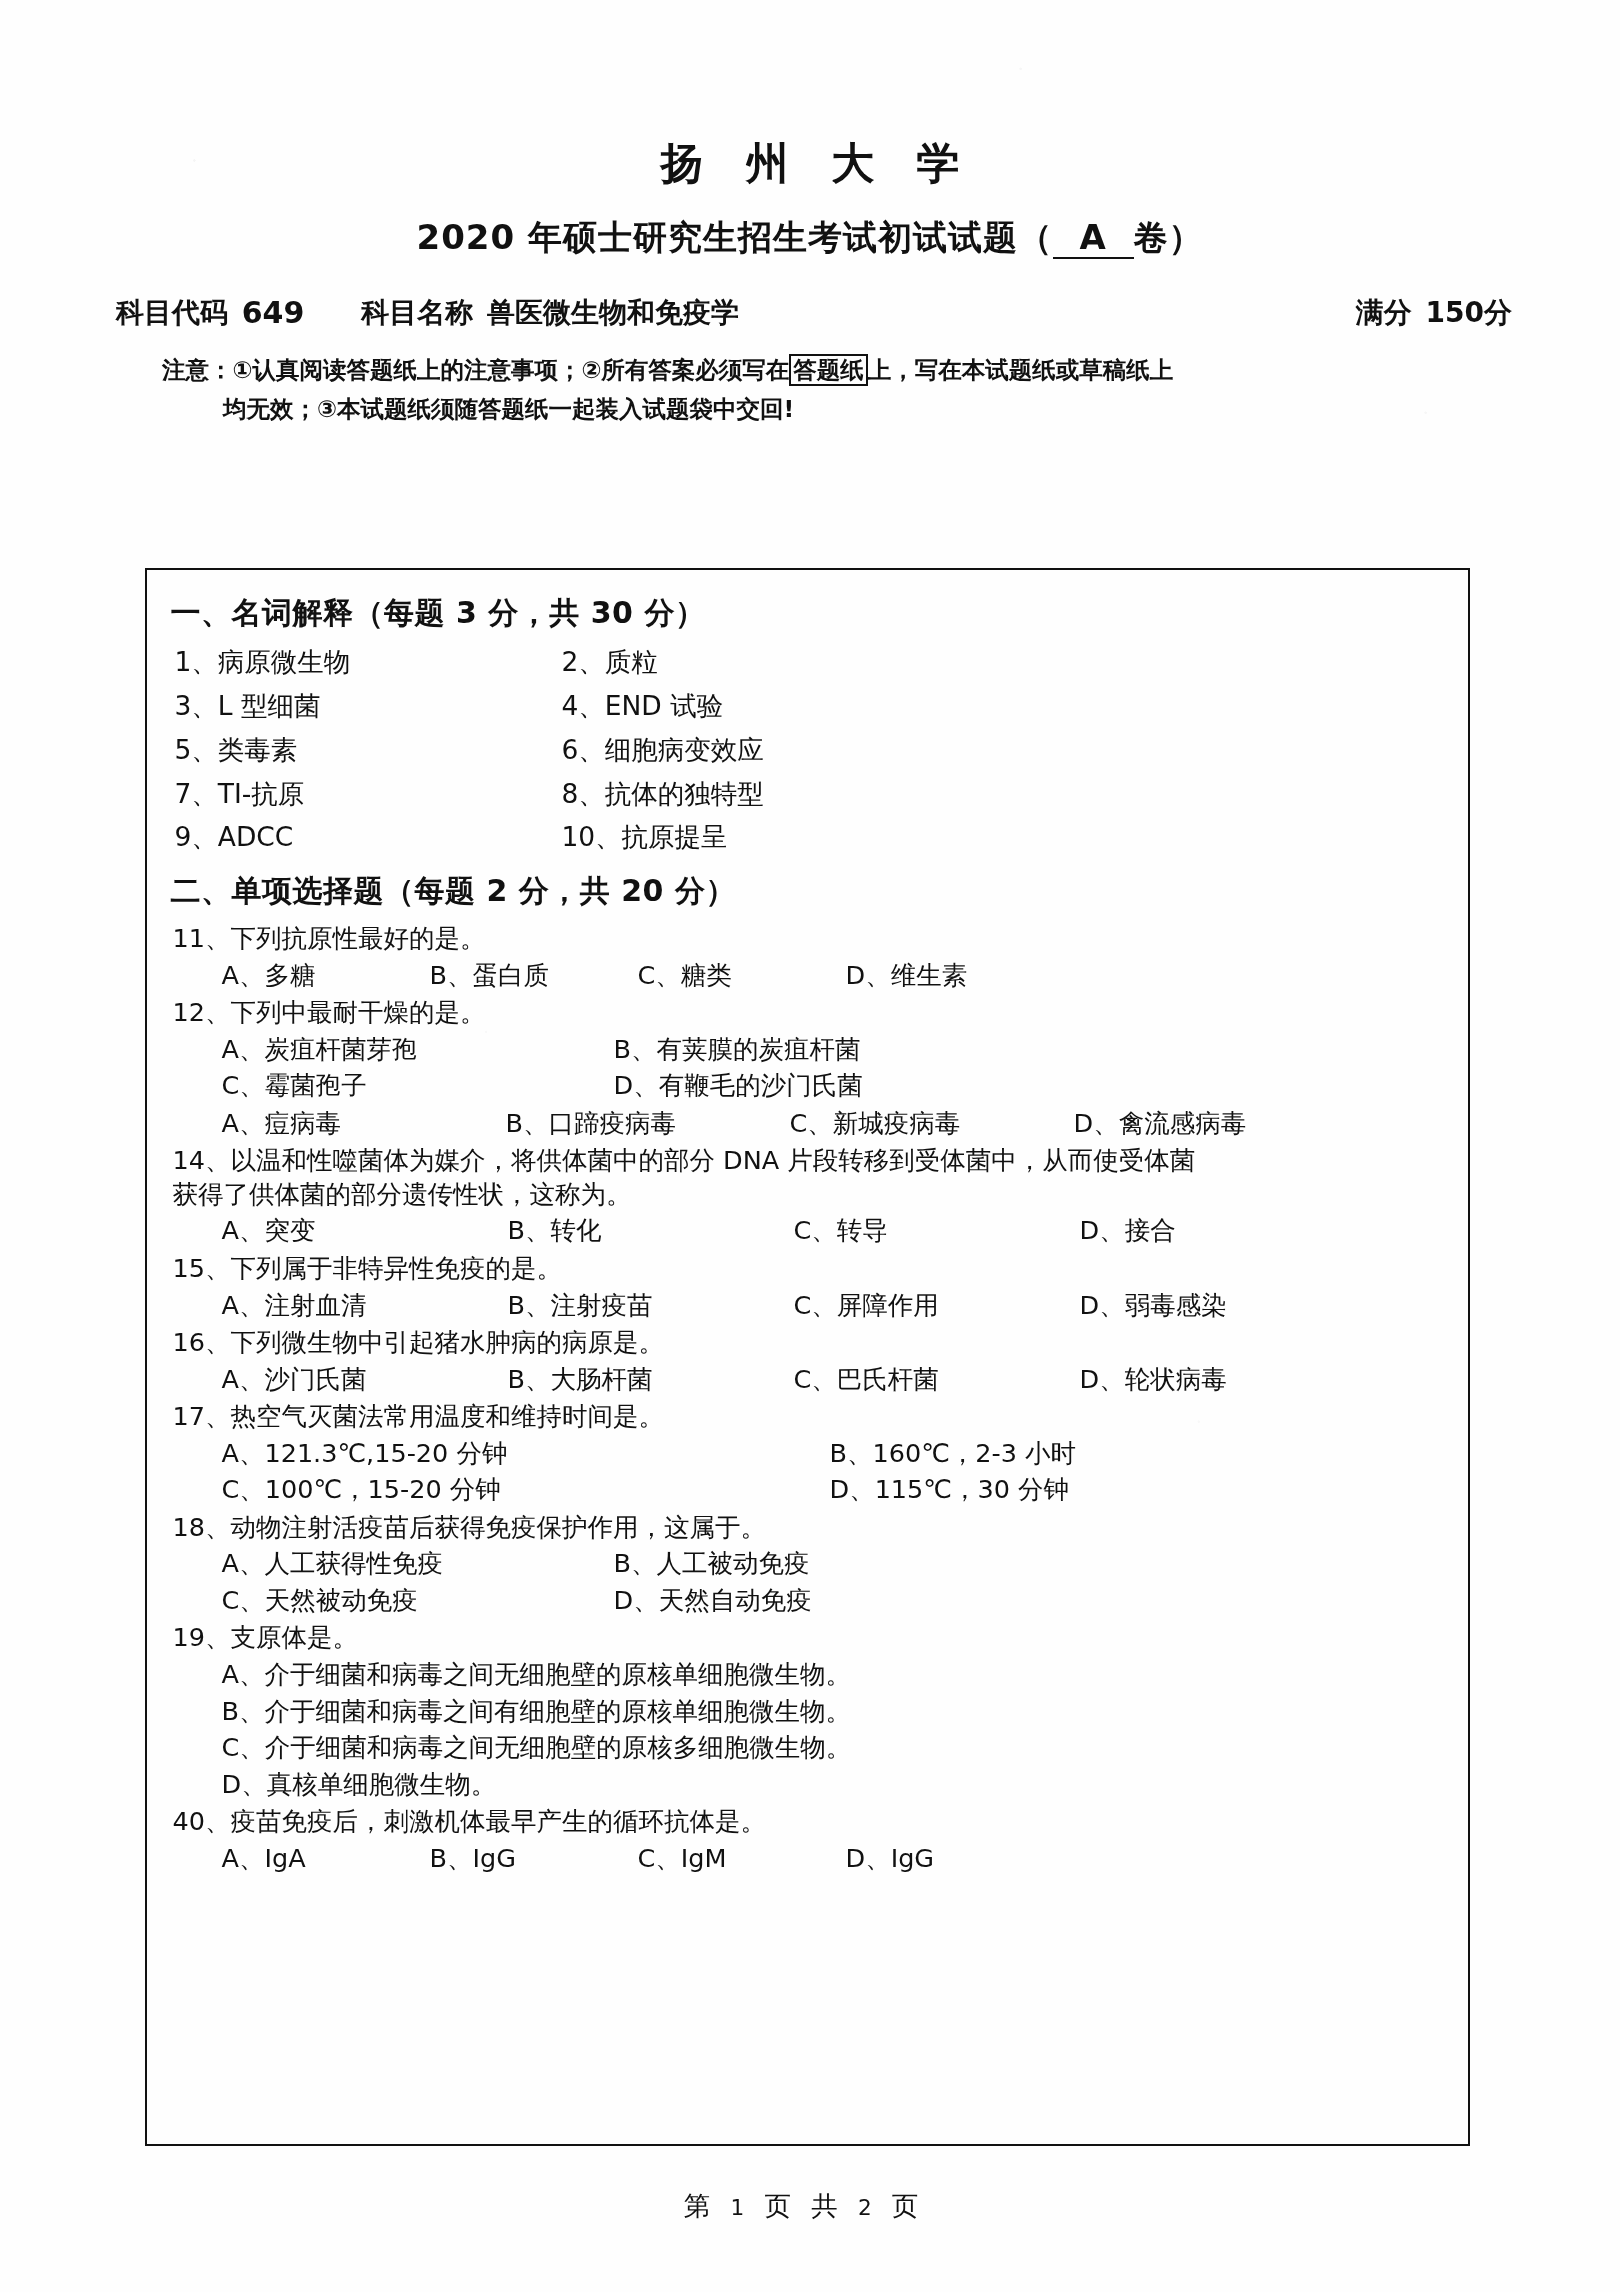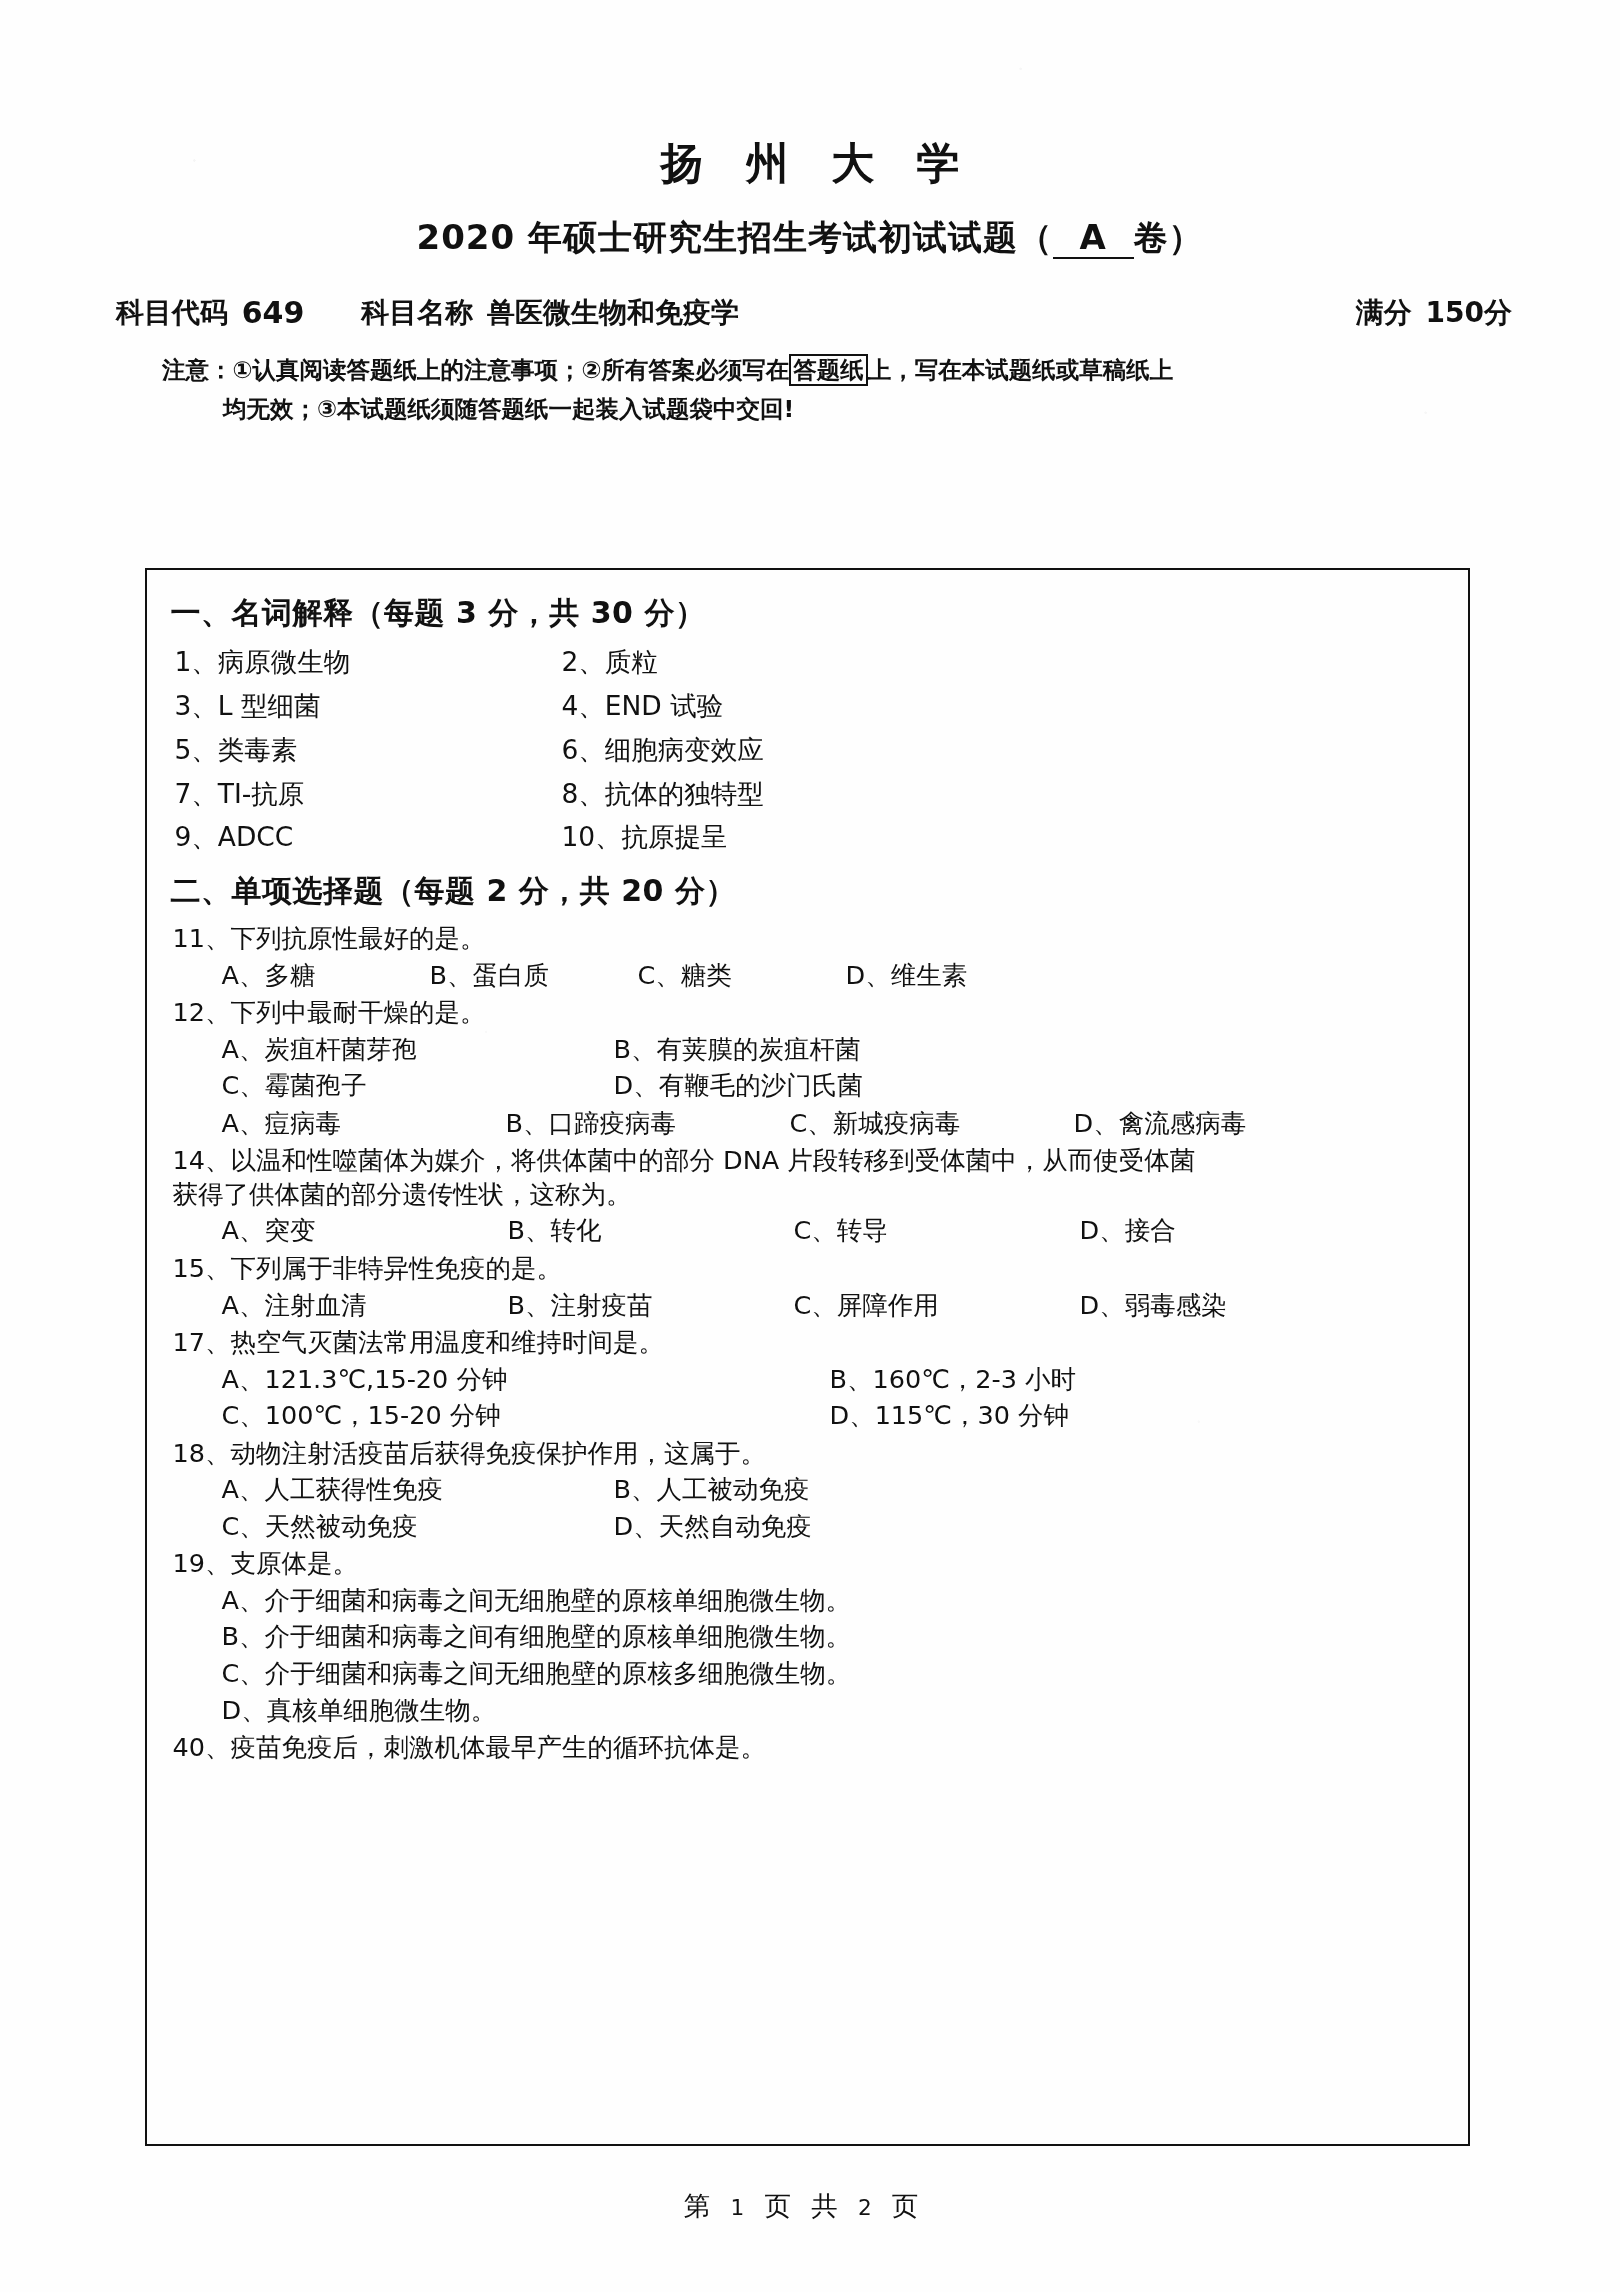--- a/index.html
+++ b/index.html
@@ -247,20 +247,29 @@
       <div class="q">
         <div class="q-stem">15、下列属于非特异性免疫的是。</div>
         <div class="opts cols4c">
           <span class="opt">A、注射血清</span>
           <span class="opt">B、注射疫苗</span>
           <span class="opt">C、屏障作用</span>
           <span class="opt">D、弱毒感染</span>
         </div>
       </div>
 
+      <div class="q">
+        <div class="q-stem">16、下列微生物中引起猪水肿病的病原是。</div>
+        <div class="opts cols4c">
+          <span class="opt">A、沙门氏菌</span>
+          <span class="opt">B、大肠杆菌</span>
+          <span class="opt">C、巴氏杆菌</span>
+          <span class="opt">D、轮状病毒</span>
+        </div>
+      </div>
 
       <div class="q">
         <div class="q-stem">17、热空气灭菌法常用温度和维持时间是。</div>
         <div class="opts cols2-wide">
           <span class="opt">A、121.3℃,15-20 分钟</span>
           <span class="opt">B、160℃，2-3 小时</span>
         </div>
         <div class="opts cols2-wide">
           <span class="opt">C、100℃，15-20 分钟</span>
           <span class="opt">D、115℃，30 分钟</span>
@@ -282,20 +291,26 @@
       <div class="q">
         <div class="q-stem">19、支原体是。</div>
         <div class="opt-block">A、介于细菌和病毒之间无细胞壁的原核单细胞微生物。</div>
         <div class="opt-block">B、介于细菌和病毒之间有细胞壁的原核单细胞微生物。</div>
         <div class="opt-block">C、介于细菌和病毒之间无细胞壁的原核多细胞微生物。</div>
         <div class="opt-block">D、真核单细胞微生物。</div>
       </div>
 
       <div class="q">
         <div class="q-stem">40、疫苗免疫后，刺激机体最早产生的循环抗体是。</div>
+        <div class="opts tight">
+          <span class="opt">A、IgA</span>
+          <span class="opt">B、IgG</span>
+          <span class="opt">C、IgM</span>
+          <span class="opt">D、IgG</span>
+        </div>
       </div>
 
     </div>
 
     <div class="footer">
       <span>第</span>
       <span class="num">1</span>
       <span>页 共</span>
       <span class="num">2</span>
       <span>页</span>

